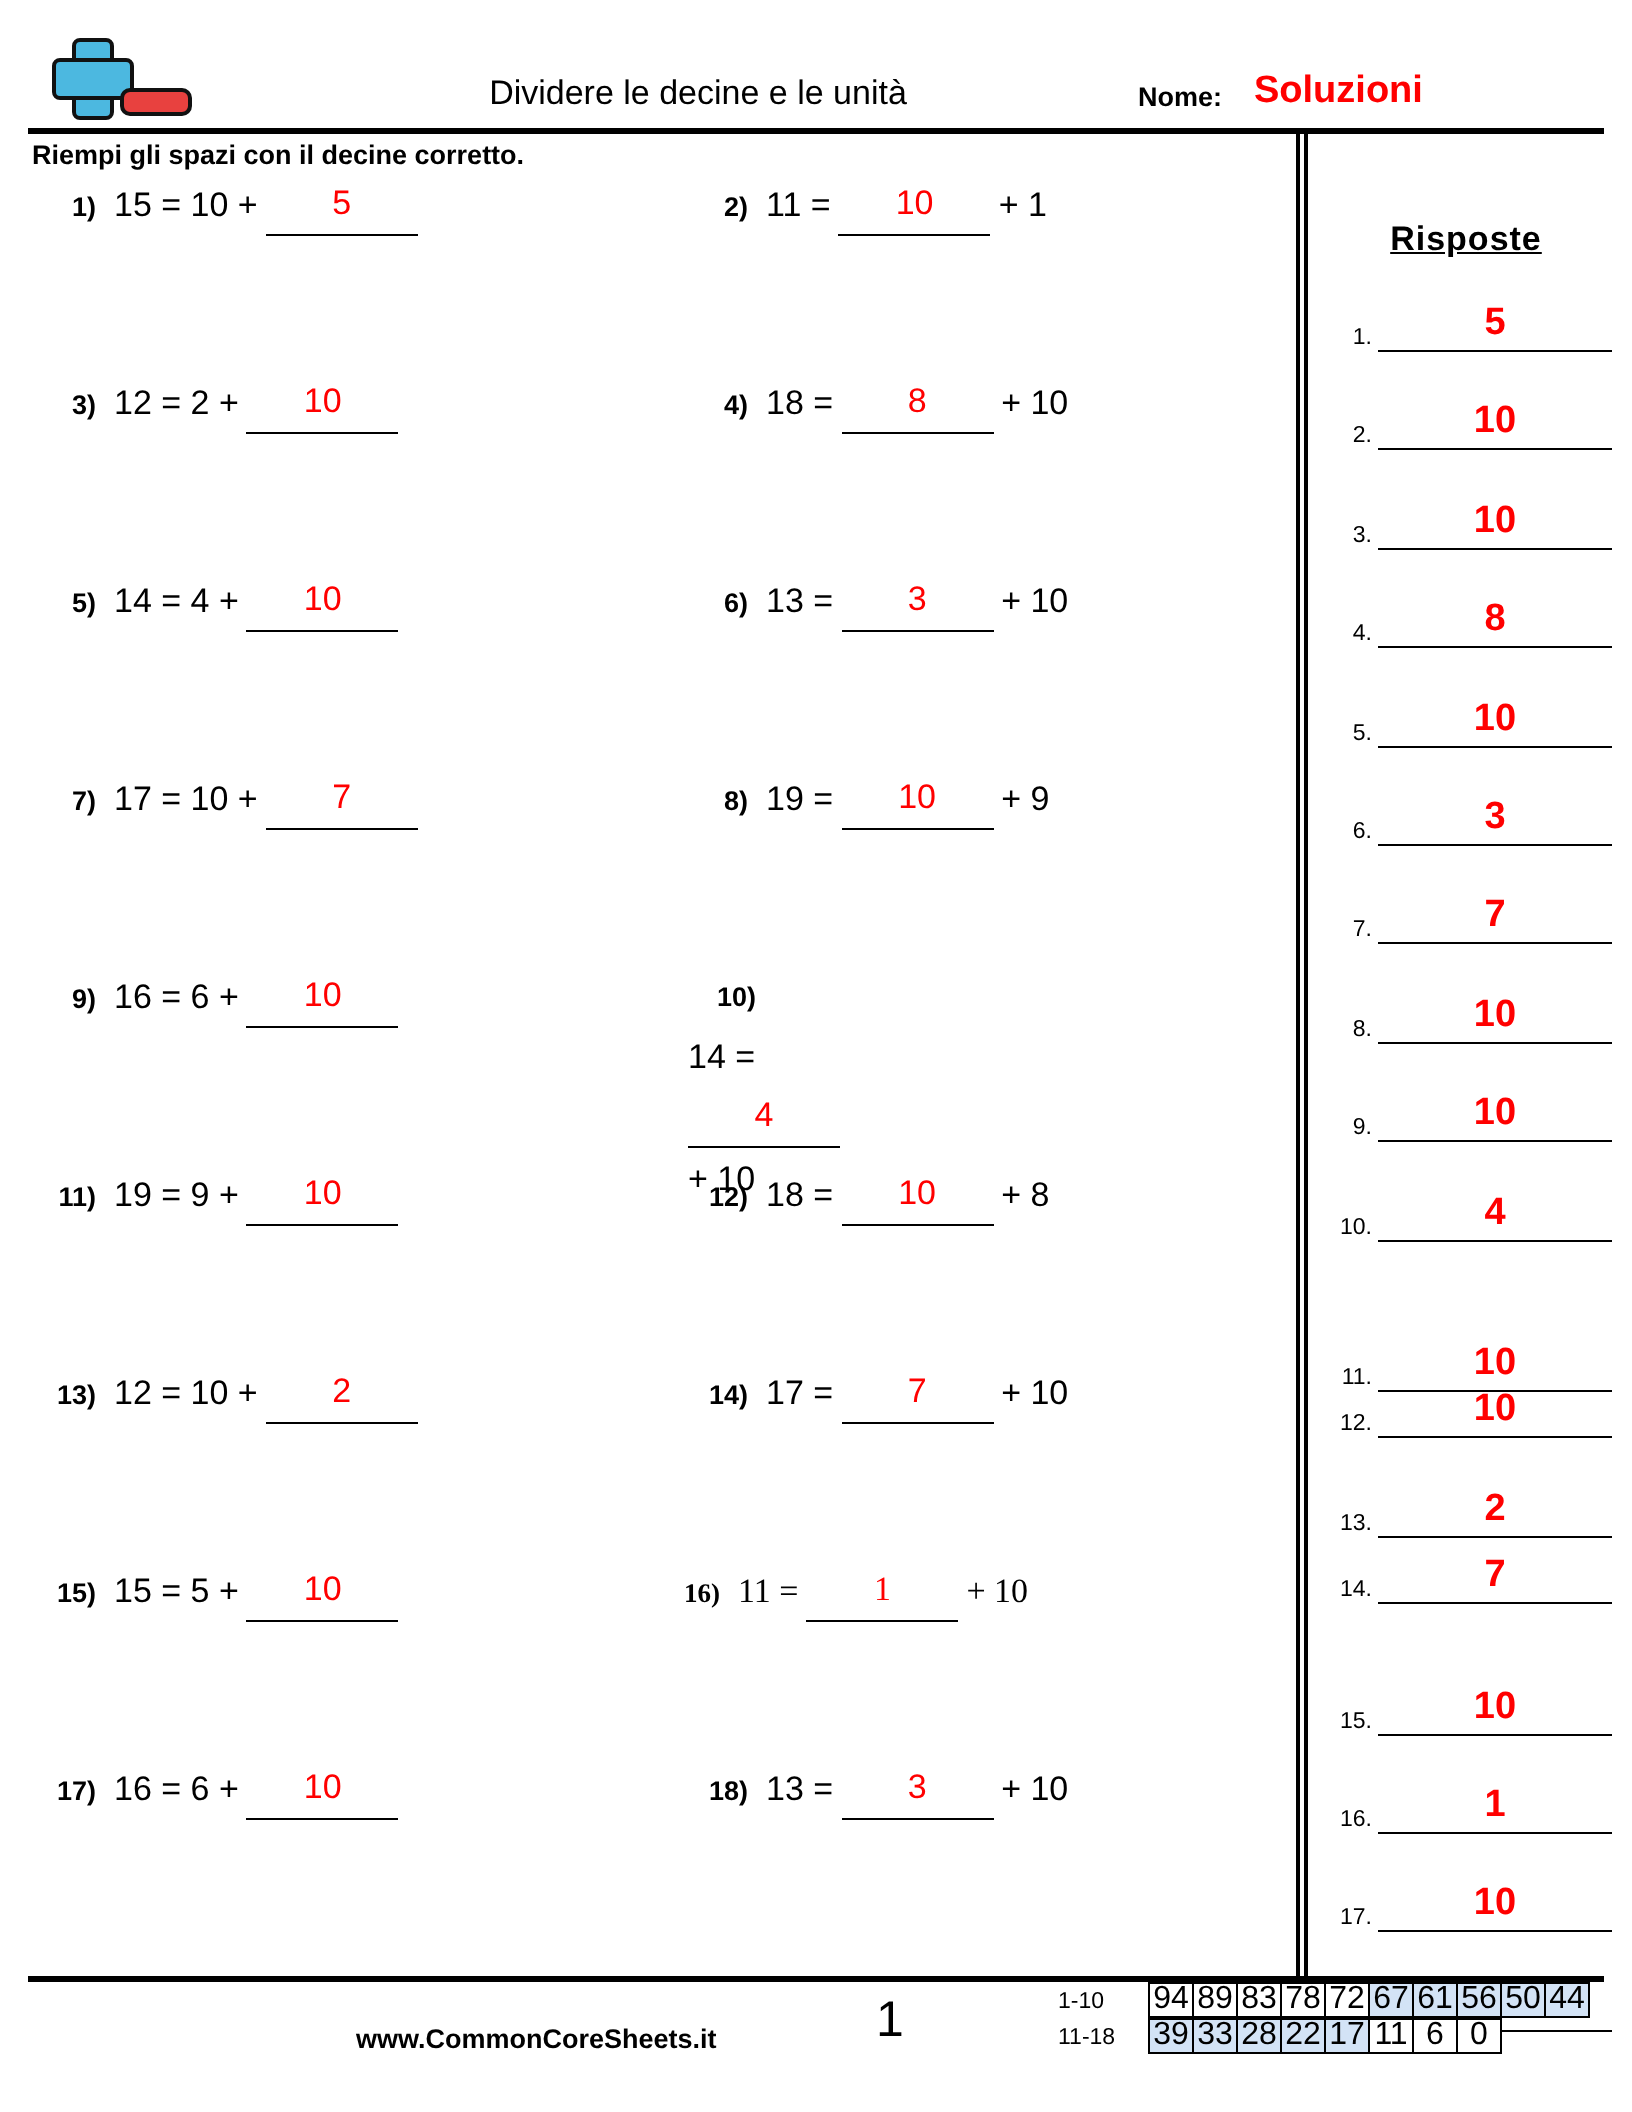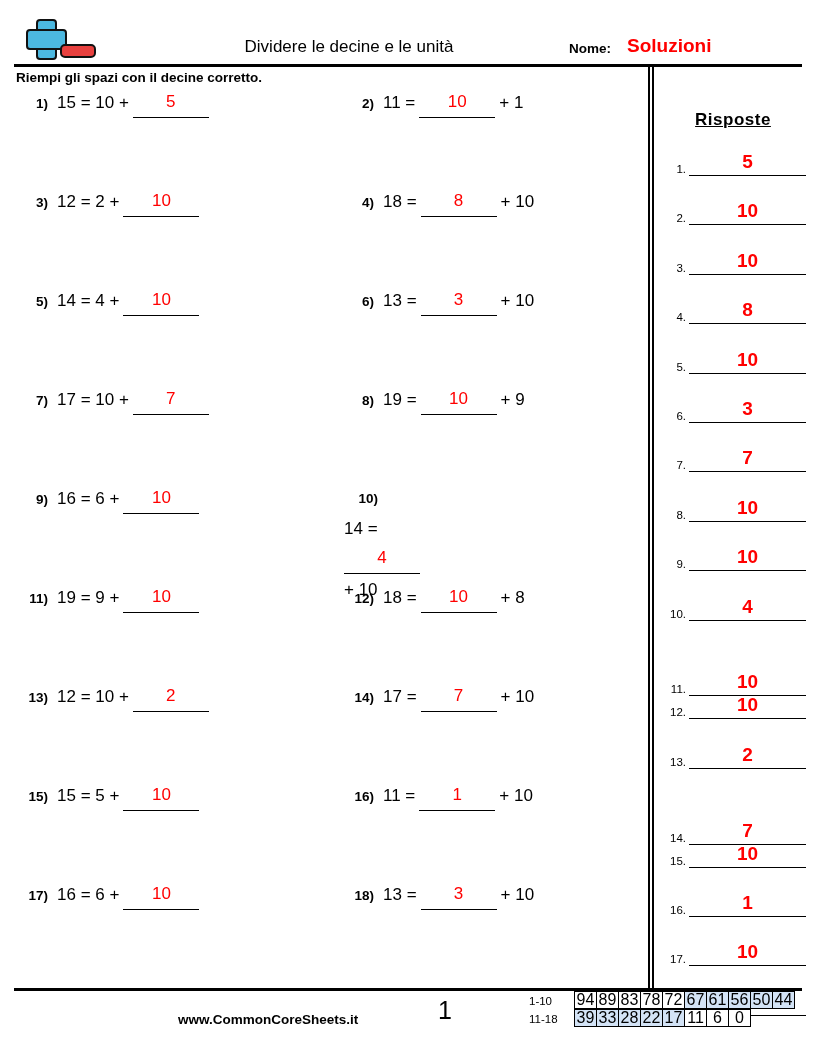--- a/index.html
+++ b/index.html
@@ -430,21 +430,21 @@
         <span class="expr">17 =</span>
         <span class="blank">7</span>
         <span class="tail">+ 10</span>
       </div>
       <div class="prob" style="left: 0px; top: 693px;">
         <span class="num">15)</span>
         <span class="expr">15 = 5 +</span>
         <span class="blank">10</span>
         <span class="tail"></span>
       </div>
-      <div class="prob" style="left: 326px; top: 693px;">
+      <div class="prob" style="left: 312px; top: 693px; font-family: Liberation Serif, serif;">
         <span class="num">16)</span>
         <span class="expr">11 =</span>
         <span class="blank">1</span>
         <span class="tail">+ 10</span>
       </div>
       <div class="prob" style="left: 0px; top: 792px;">
         <span class="num">17)</span>
         <span class="expr">16 = 6 +</span>
         <span class="blank">10</span>
         <span class="tail"></span>
@@ -505,21 +505,21 @@
           <span class="line">10</span>
         </div>
         <div class="ans-row" style="top: 579.4px;">
           <span class="idx">12.</span>
           <span class="line">10</span>
         </div>
         <div class="ans-row" style="top: 628.8px;">
           <span class="idx">13.</span>
           <span class="line">2</span>
         </div>
-        <div class="ans-row" style="top: 705px;">
+        <div class="ans-row" style="top: 662px;">
           <span class="idx">14.</span>
           <span class="line">7</span>
         </div>
         <div class="ans-row" style="top: 727.6px;">
           <span class="idx">15.</span>
           <span class="line">10</span>
         </div>
         <div class="ans-row" style="top: 777px;">
           <span class="idx">16.</span>
           <span class="line">1</span>

